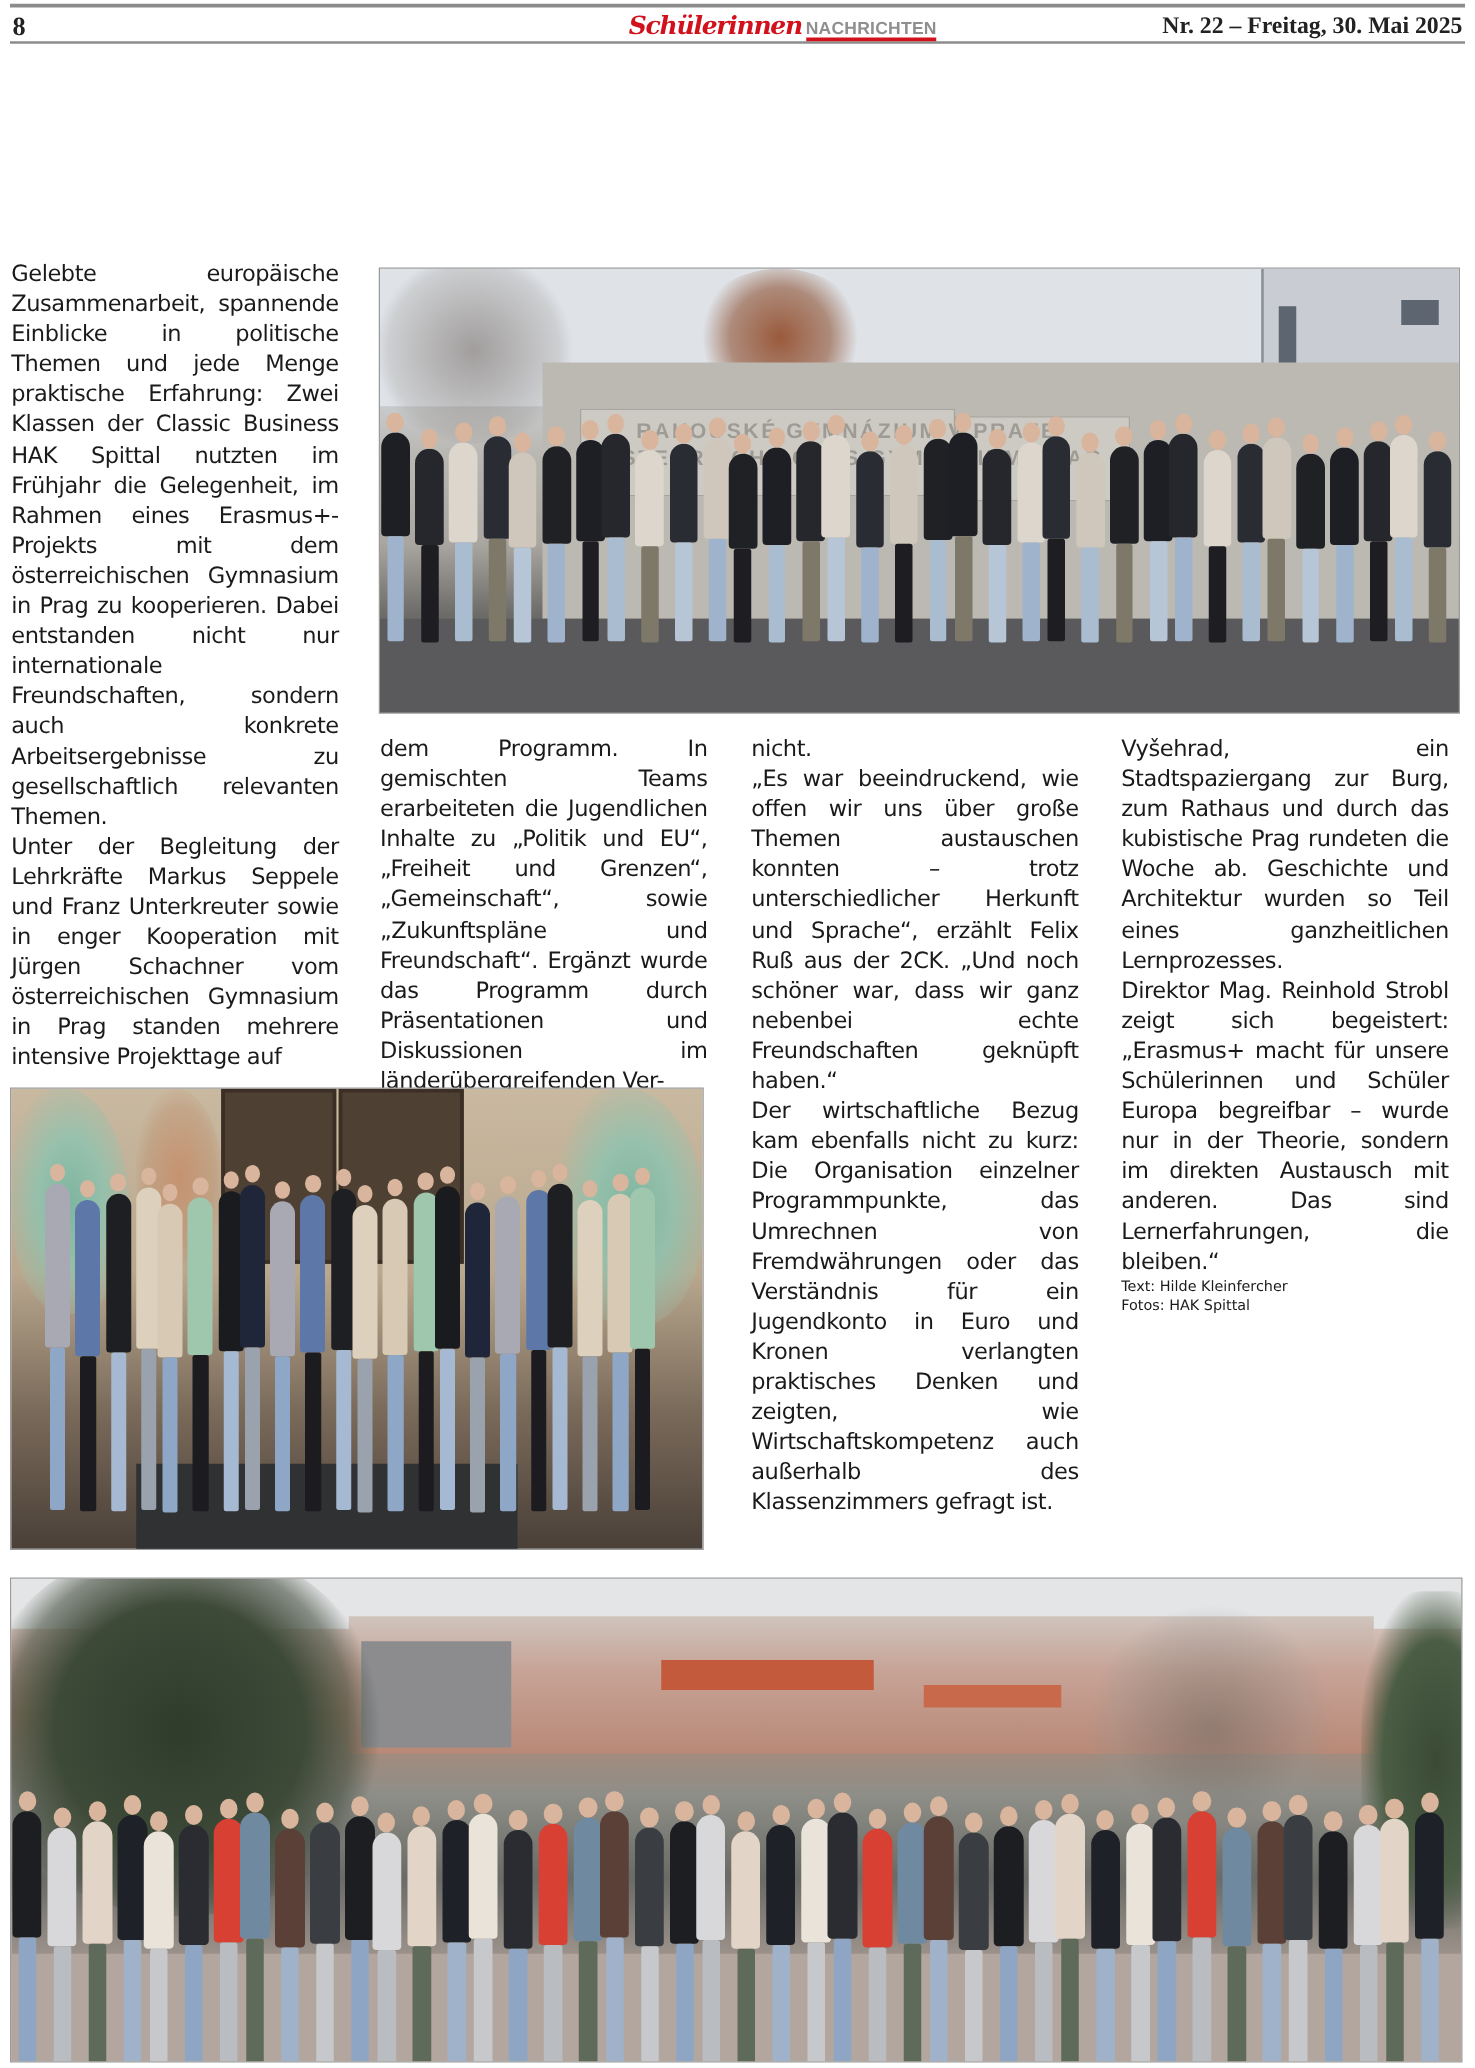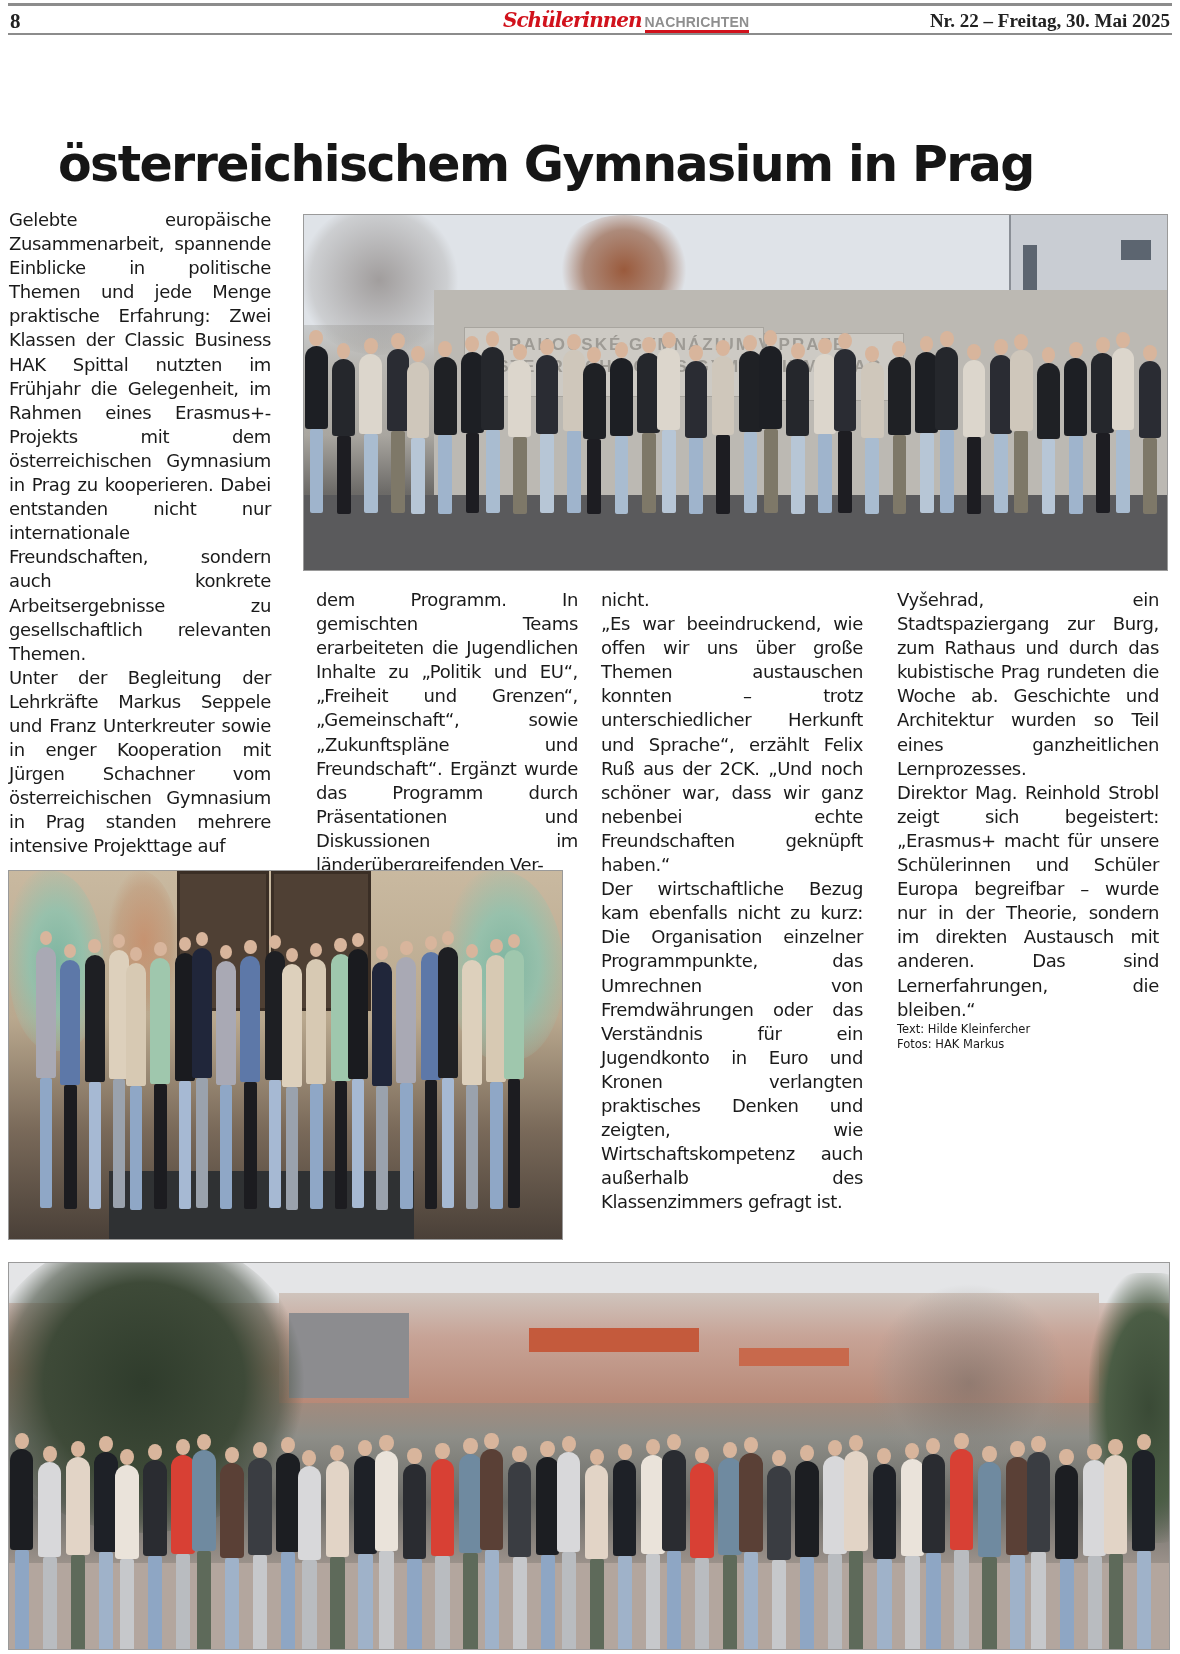--- a/index.html
+++ b/index.html
@@ -22,21 +22,21 @@
   
   .headline { position: absolute; left: 58px; top: 82px; width: 1110px;
     font-family: "DejaVu Sans", sans-serif; font-weight: bold; font-size: 49px;
     line-height: 55px; letter-spacing: -1.6px; color: #161616; }
 
   
   .col { position: absolute; font-family: "DejaVu Sans", sans-serif; font-size: 18px;
     line-height: 24.1px; text-align: justify; color: #1a1a1a; letter-spacing: -0.35px; }
   .col p { margin: 0; }
   .col1 { left: 9px; top: 208px; width: 262px; }
-  .col2 { left: 316px; top: 588px; width: 262px; }
+  .col2 { left: 304px; top: 588px; width: 262px; }
   .col3 { left: 601px; top: 588px; width: 262px; }
   .col4 { left: 897px; top: 588px; width: 262px; }
   .credits { font-size: 11.5px; line-height: 15px; text-align: left; letter-spacing: 0; margin-top: 1px; }
 
   
   .photo { position: absolute; overflow: hidden; border: 1px solid #9a9a9a; }
   .photo-top { left: 303px; top: 214px; width: 865px; height: 357px;
     background: linear-gradient(180deg, #d9dde2 0%, #cfd4da 25%, #b9b7b2 42%, #a9a6a0 62%, #6d6b68 78%, #4d4d4e 100%); }
   .photo-middle { left: 8px; top: 870px; width: 555px; height: 370px;
     background: linear-gradient(180deg, #c9b9a0 0%, #b9a88e 40%, #7a6a5a 70%, #4a4038 100%); }
@@ -70,21 +70,20 @@
 <header class="masthead">
   <span class="page-num">8</span>
   <span class="logo">
     <span class="logo-script">Schülerinnen</span><span class="logo-word">NACHRICHTEN</span>
   </span>
   <span class="issue">Nr. 22 – Freitag, 30. Mai 2025</span>
 </header>
 
 <h1 class="headline">
   <br>
-  <span>österreichischem Gymnasium in Prag</span>
 </h1>
 
 <div class="col col1">
   <p>Gelebte europäische Zusammenarbeit, spannende Einblicke in politische Themen und jede Menge praktische Erfahrung: Zwei Klassen der Classic Business HAK Spittal nutzten im Frühjahr die Gelegenheit, im Rahmen eines Erasmus+-Projekts mit dem österreichischen Gymnasium in Prag zu kooperieren. Dabei entstanden nicht nur internationale Freundschaften, sondern auch konkrete Arbeitsergebnisse zu gesellschaftlich relevanten Themen.</p>
   <p>Unter der Begleitung der Lehrkräfte Markus Seppele und Franz Unterkreuter sowie in enger Kooperation mit Jürgen Schachner vom österreichischen Gymnasium in Prag standen mehrere intensive Projekttage auf</p>
 </div>
 
 <div class="photo photo-top">
   <div class="sky" style="height:110px;"></div>
   <div class="tree" style="left:-10px; top:-10px; width:170px; height:150px; background: radial-gradient(circle, rgba(110,100,95,0.55) 0%, rgba(150,145,140,0.25) 60%, transparent 70%);"></div>
@@ -213,21 +212,21 @@
 <div class="col col3">
   <p>nicht.</p>
   <p>„Es war beeindruckend, wie offen wir uns über große Themen austauschen konnten – trotz unterschiedlicher Herkunft und Sprache“, erzählt Felix Ruß aus der 2CK. „Und noch schöner war, dass wir ganz nebenbei echte Freundschaften geknüpft haben.“</p>
   <p>Der wirtschaftliche Bezug kam ebenfalls nicht zu kurz: Die Organisation einzelner Programmpunkte, das Umrechnen von Fremdwährungen oder das Verständnis für ein Jugendkonto in Euro und Kronen verlangten praktisches Denken und zeigten, wie Wirtschaftskompetenz auch außerhalb des Klassenzimmers gefragt ist.</p>
 </div>
 
 <div class="col col4">
   <p>Vyšehrad, ein Stadtspaziergang zur Burg, zum Rathaus und durch das kubistische Prag rundeten die Woche ab. Geschichte und Architektur wurden so Teil eines ganzheitlichen Lernprozesses.</p>
   <p>Direktor Mag. Reinhold Strobl zeigt sich begeistert: „Erasmus+ macht für unsere Schülerinnen und Schüler Europa begreifbar – wurde nur in der Theorie, sondern im direkten Austausch mit anderen. Das sind Lernerfahrungen, die bleiben.“</p>
   <p class="credits">Text: Hilde Kleinfercher</p>
-  <p class="credits" style="margin-top:0;">Fotos: HAK Markus</p>
+  <p class="credits" style="margin-top:0;">Fotos: HAK Spittal</p>
 </div>
 
 <div class="photo photo-middle">
   <div class="mosaic" style="left:0; top:0; width:95px; height:180px; background: radial-gradient(ellipse, #6fb7a4 0%, #8cc4b0 40%, rgba(160,190,170,0.4) 70%, transparent 80%);"></div>
   <div class="mosaic" style="left:100px; top:0; width:70px; height:140px; background: radial-gradient(ellipse, #c78b67 0%, rgba(190,140,105,0.5) 55%, transparent 75%);"></div>
   <div class="mosaic" style="left:440px; top:0; width:115px; height:190px; background: radial-gradient(ellipse, #6fb7a4 0%, #8cc4b0 40%, rgba(160,190,170,0.4) 70%, transparent 80%);"></div>
   <div class="door" style="left:168px; top:0; width:92px; height:140px;"></div>
   <div class="door" style="left:262px; top:0; width:100px; height:140px;"></div>
   <div class="carpet" style="left:100px; top:300px; width:305px; height:70px;"></div>
   <div id="crowd-middle">

